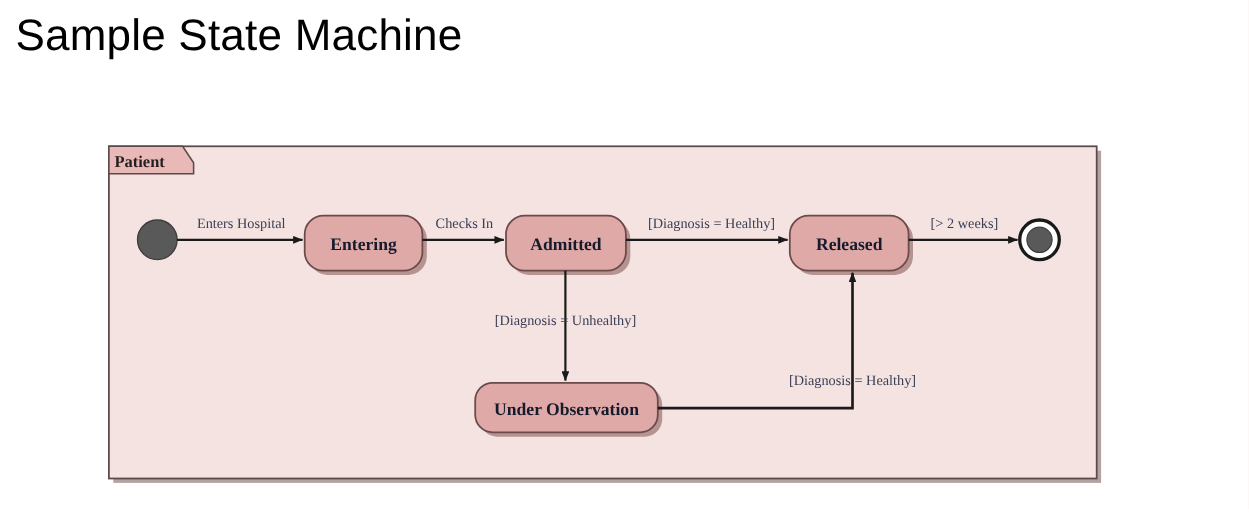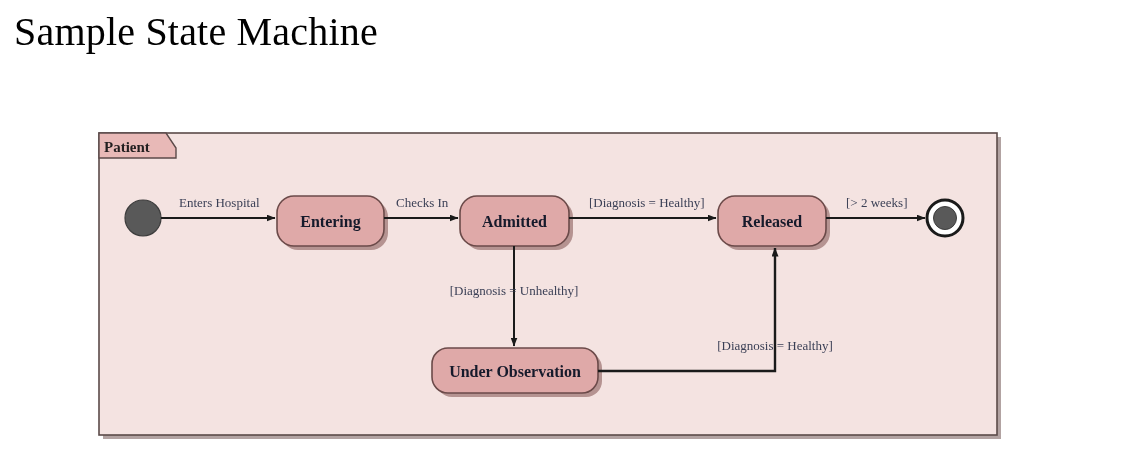--- a/index.html
+++ b/index.html
@@ -11,21 +11,21 @@
     width: 1135px;
     height: 470px;
     position: relative;
     font-family: "Liberation Sans", sans-serif;
     overflow: hidden;
   }
   #page-title {
     position: absolute;
     left: 14px;
     top: 6px;
-    font-family: Liberation Serif, serif;
+    font-family: Liberation Sans, sans-serif;
     font-size: 40px;
     line-height: 52px;
     color: #000000;
     white-space: nowrap;
     letter-spacing: 0.2px;
   }
   #diagram-canvas {
     position: absolute;
     left: 0;
     top: 0;

